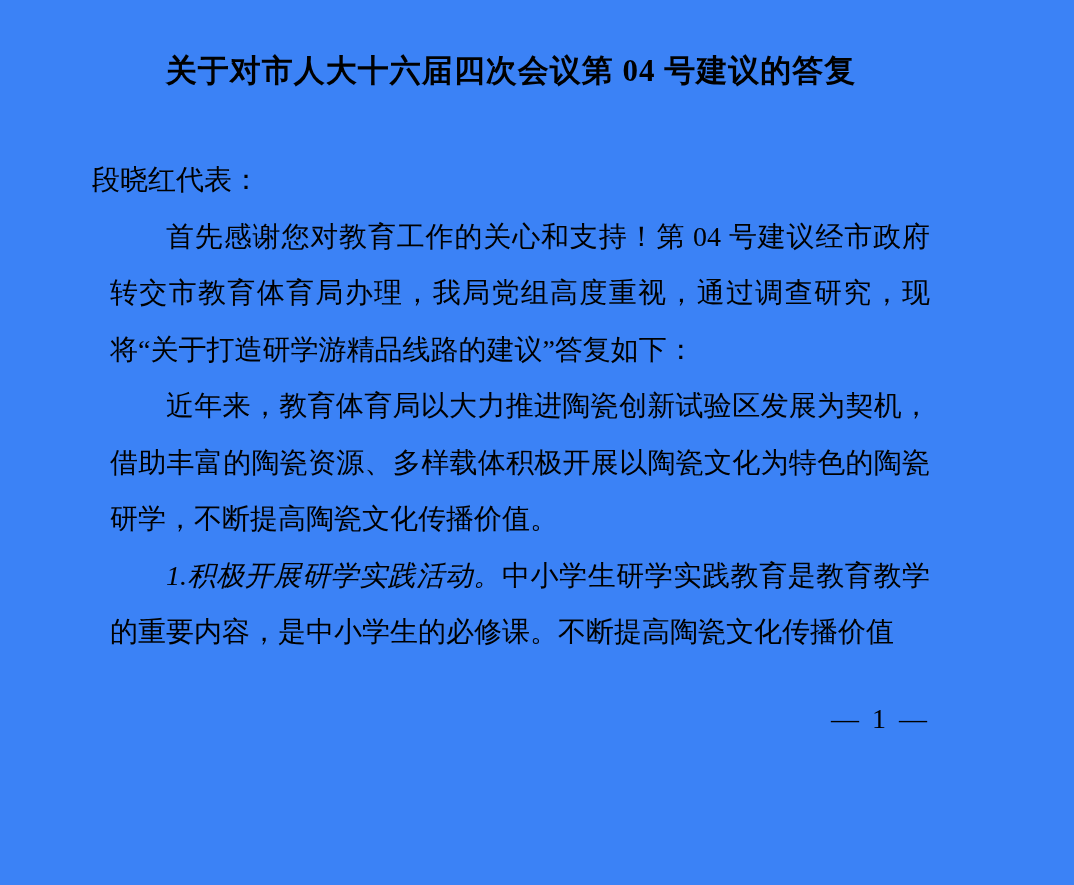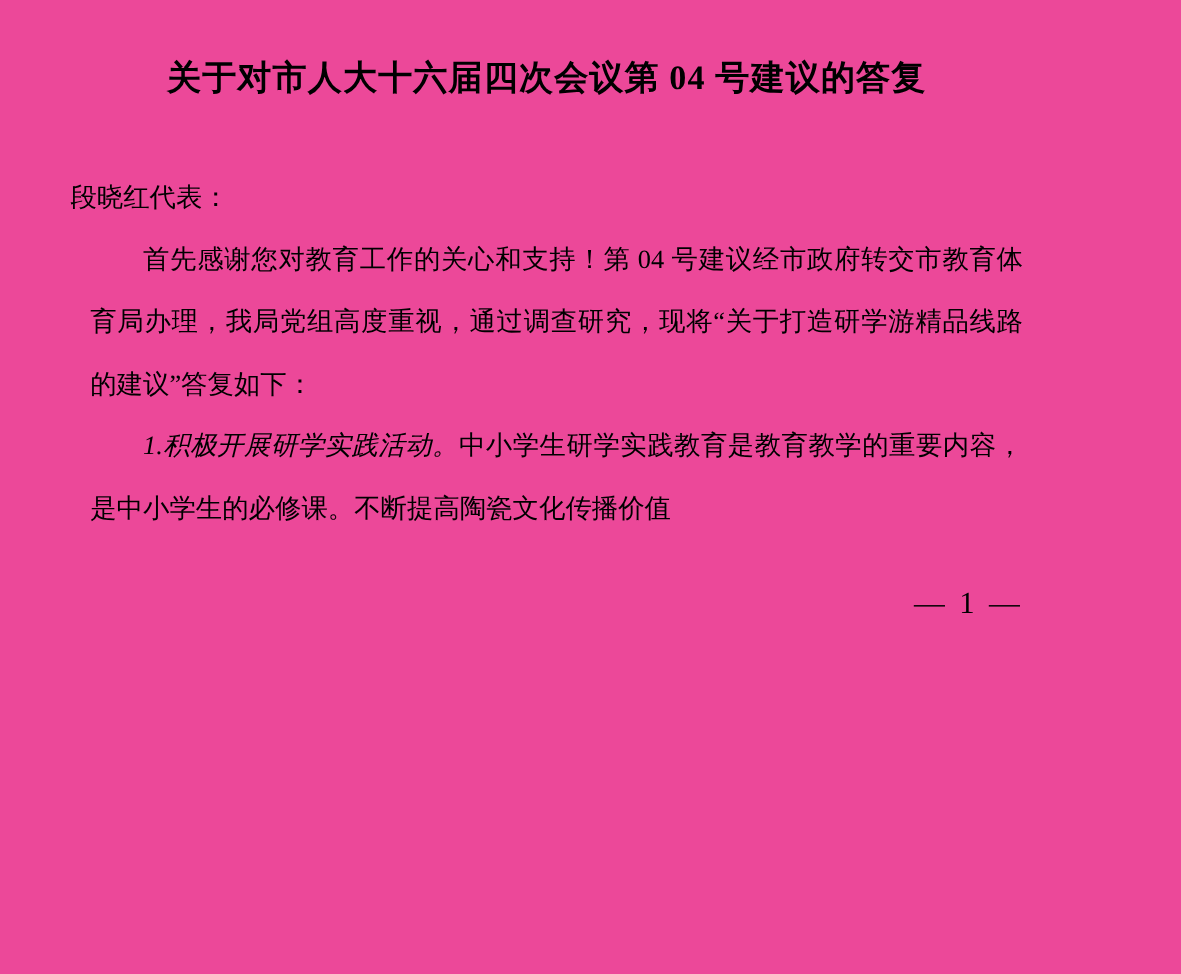--- a/index.html
+++ b/index.html
@@ -7,35 +7,35 @@
   body {
     width: 1074px;
     height: 885px;
     overflow: hidden;
     color: #000000;
     font-family: "Liberation Serif", "DejaVu Serif", serif;
   }
   .page {
     width: 1074px;
     height: 885px;
-    background: #ec4899;
-    padding: 48px 144px 0 64px;
+    background: #3b82f6;
+    padding: 48px 144px 0 92px;
     position: relative;
   }
   .doc-title {
     font-size: 31px;
     font-weight: bold;
     text-align: center;
     line-height: 46px;
     letter-spacing: 1px;
     margin-bottom: 58px;
     white-space: nowrap;
   }
   .doc-body {
-    font-size: 24px;
+    font-size: 28px;
     line-height: 56.5px;
     text-align: justify;
   }
   .salutation {
     text-indent: 0;
   }
   .para {
     text-indent: 2em;
     margin-left: 18px;
   }
@@ -58,18 +58,19 @@
 <body>
 
 <div class="page">
 
   <h1 class="doc-title">关于对市人大十六届四次会议第 04 号建议的答复</h1>
 
   <div class="doc-body">
     <p class="salutation">段晓红代表：</p>
 
   <p class="para"><span class="run-normal">首先感谢您对教育工作的关心和支持！第 04 号建议经市政府转交市教育体育局办理，我局党组高度重视，通过调查研究，现将“关于打造研学游精品线路的建议”答复如下：</span></p>
+      <p class="para"><span class="run-normal">近年来，教育体育局以大力推进陶瓷创新试验区发展为契机，借助丰富的陶瓷资源、多样载体积极开展以陶瓷文化为特色的陶瓷研学，不断提高陶瓷文化传播价值。</span></p>
       <p class="para"><span class="run-emphasis">1.积极开展研学实践活动。</span><span class="run-normal">中小学生研学实践教育是教育教学的重要内容，是中小学生的必修课。不断提高陶瓷文化传播价值</span></p>
     </div>
 
   <div class="page-number">— 1 —</div>
 
 </div>
 
 </body></html>

